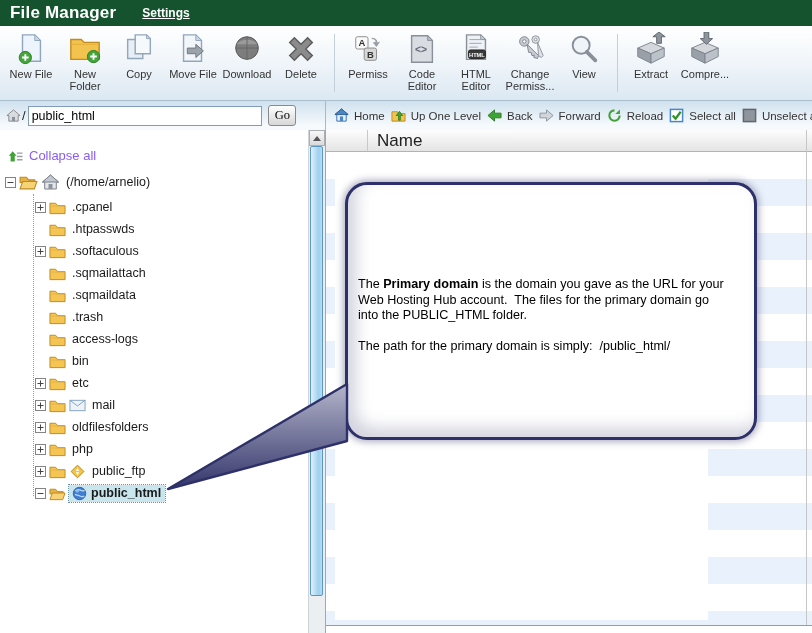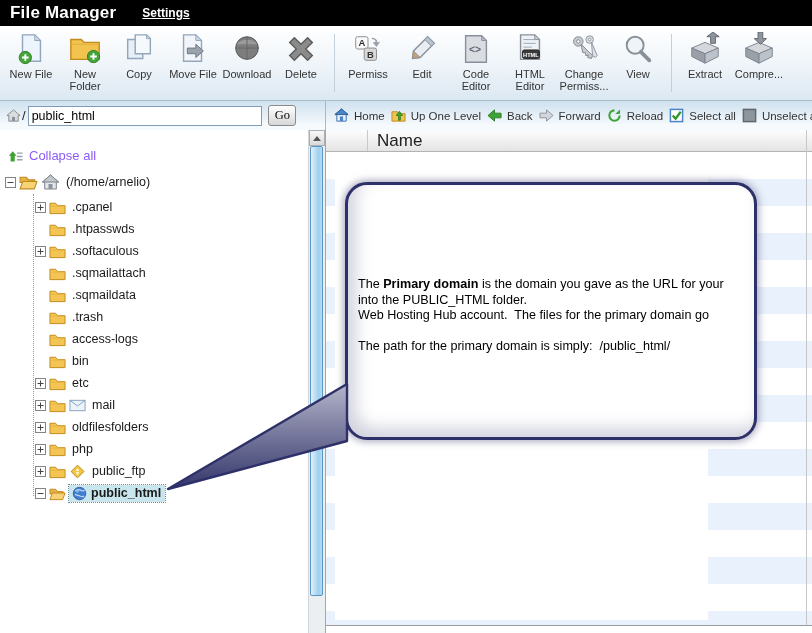--- a/index.html
+++ b/index.html
@@ -89,21 +89,21 @@
   #bubble-text{position:absolute;left:10px;right:14px;top:92px;font-size:12.6px;line-height:15.6px;color:#000;}
   #bubble-text div{white-space:pre-wrap;}
   .bt-sp{height:15px;}
   #tail-svg{position:absolute;left:0;top:0;width:812px;height:633px;z-index:7;pointer-events:none;}
 </style>
 </head>
 <body>
 
 <div id="app">
 
-  <div id="header" style="background: #000000;">
+  <div id="header" style="background: #14532d;">
     <span id="title">File Manager</span>
     <a id="settings">Settings</a>
   </div>
 
   <div id="toolbar">
       <div class="tb-item">
         <span class="ic tb-ic">
           <svg viewBox="0 0 36 36">
             <path d="M9 3h13l6 6v22H9z" fill="#eef4fb" stroke="#8fa6bd" stroke-width="1.5"></path>
             <path d="M22 3l6 6h-6z" fill="#c9d8e8" stroke="#8fa6bd"></path>
@@ -181,32 +181,20 @@
           <svg viewBox="0 0 36 36">
             <rect x="5" y="5" width="13" height="13" rx="2" fill="#fafafa" stroke="#8a8a8a"></rect>
             <text x="11.5" y="15" font-size="10" text-anchor="middle" fill="#333" font-weight="bold">A</text>
             <rect x="14" y="17" width="13" height="13" rx="2" fill="#d8d8d8" stroke="#8a8a8a"></rect>
             <text x="20.5" y="27" font-size="10" text-anchor="middle" fill="#333" font-weight="bold">B</text>
             <path d="M22 6a6 5 0 0 1 6 5l3-1-4 6-4-5 3-.5a4 3.4 0 0 0-4-3z" fill="#9aa0a8"></path>
           </svg>
         </span>
         <div class="tb-label">
           <div>Permiss</div>
-        </div>
-      </div>
-      <div class="tb-item">
-        <span class="ic tb-ic">
-          <svg viewBox="0 0 36 36">
-            <path d="M24 5l7 7-15 15-8 1 1-8z" fill="#e9edf2" stroke="#8a94a0" stroke-width="1.5"></path>
-            <path d="M24 5l7 7-3 3-7-7z" fill="#b8c2cc" stroke="#8a94a0"></path>
-            <path d="M9 20l7 7-8 1z" fill="#c9a06a" stroke="#8a94a0"></path>
-          </svg>
-        </span>
-        <div class="tb-label">
-          <div>Edit</div>
         </div>
       </div>
       <div class="tb-item">
         <span class="ic tb-ic">
           <svg viewBox="0 0 36 36">
             <path d="M7 4h17l5 5v23H7z" fill="#d9dde2" stroke="#8a9099" stroke-width="1.5"></path>
             <path d="M24 4l5 5h-5z" fill="#b8bec6" stroke="#8a9099"></path>
             <text x="17" y="22" font-size="11" text-anchor="middle" fill="#667" font-weight="bold">&lt;&gt;</text>
           </svg>
         </span>
@@ -639,22 +627,22 @@
       </div>
     <div id="col-divider"></div>
     <div id="bottom-line"></div>
   </div>
 
   <div id="white-mask"></div>
 
   <div id="bubble">
     <div id="bubble-text">
       <div><span>The </span><b>Primary domain</b><span> is the domain you gave as the URL for your</span></div>
+      <div>Web Hosting Hub account.  The files for the primary domain go</div>
       <div>into the PUBLIC_HTML folder.</div>
-      <div>Web Hosting Hub account.  The files for the primary domain go</div>
       <div class="bt-sp"></div>
       <div>The path for the primary domain is simply:  /public_html/</div>
     </div>
   </div>
 
   <svg id="tail-svg" viewBox="0 0 812 633">
     <defs>
       <linearGradient id="tg" x1="0" y1="0" x2="0" y2="1">
         <stop offset="0" stop-color="#b4b5ca"></stop>
           <stop offset="1" stop-color="#34366b"></stop>

